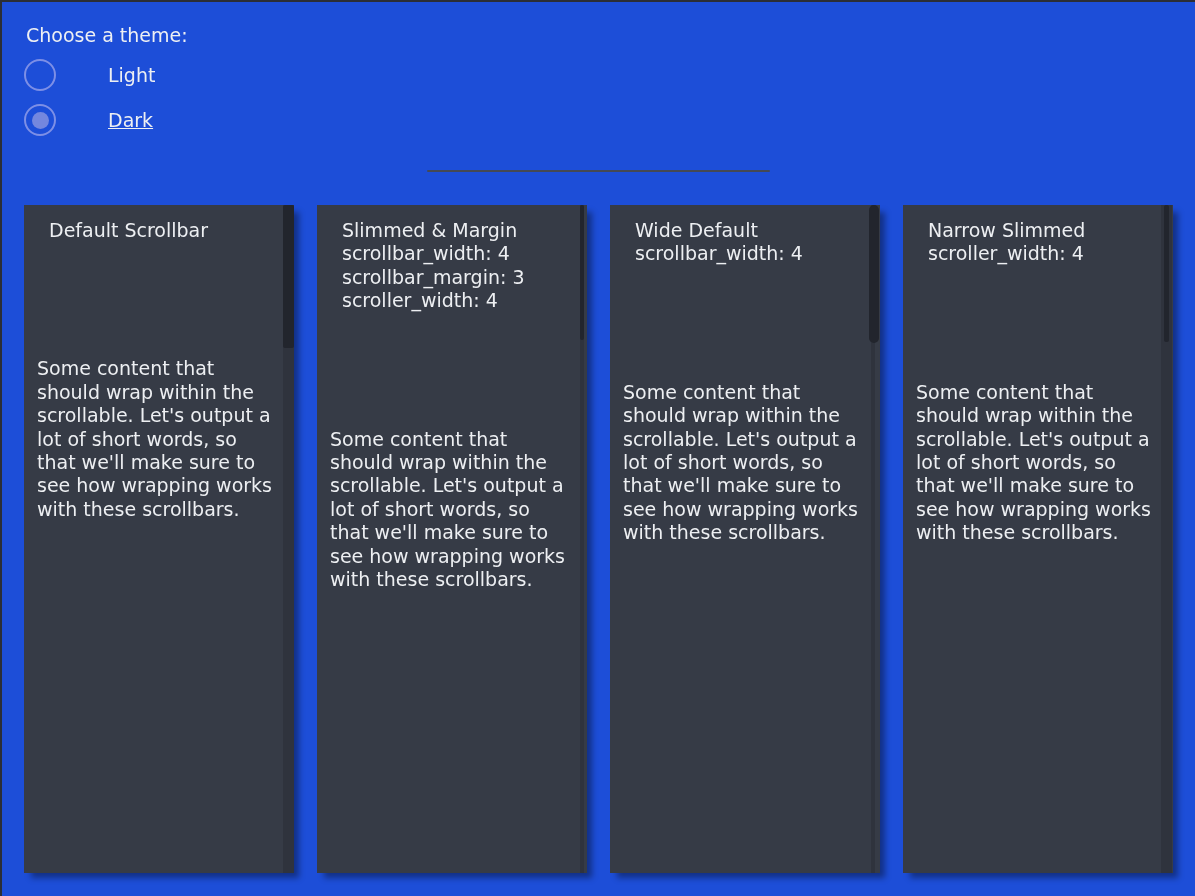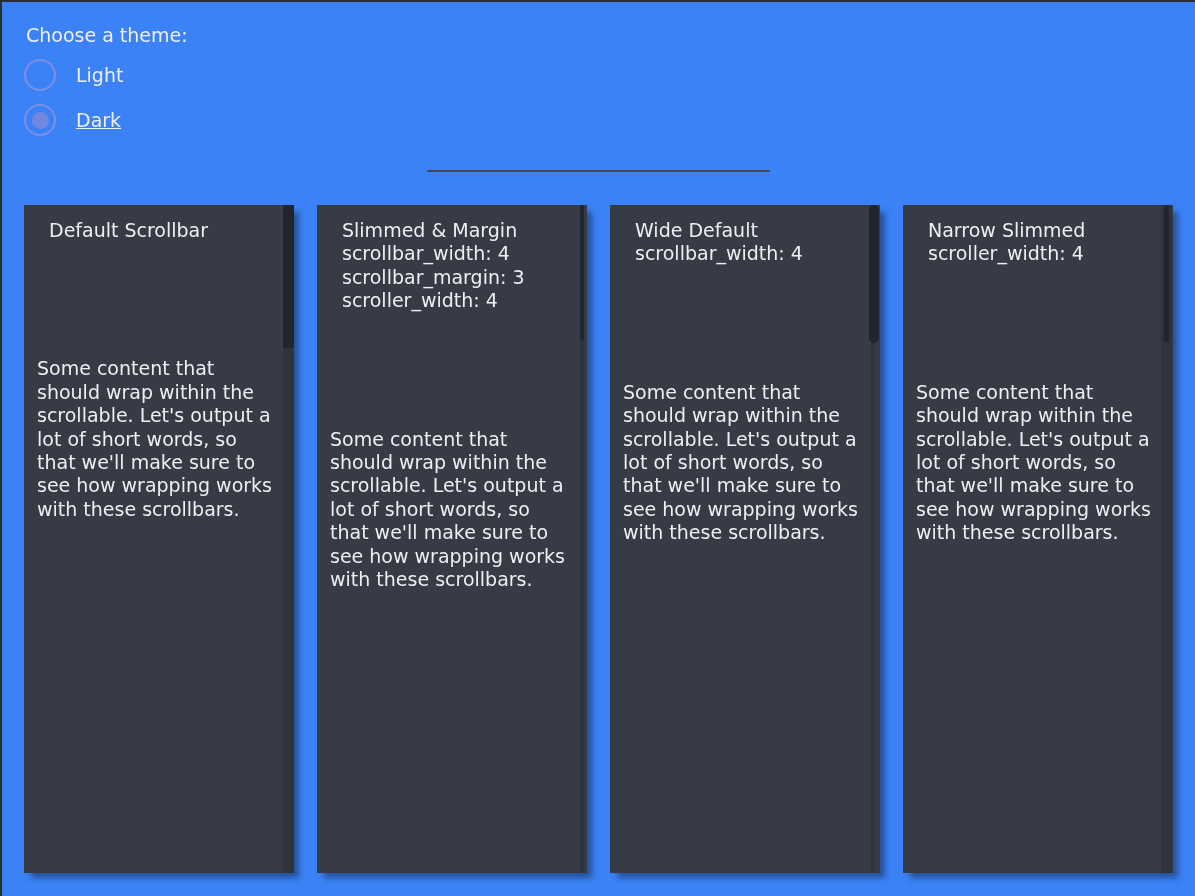--- a/index.html
+++ b/index.html
@@ -1,19 +1,19 @@
 <!DOCTYPE html>
 <html><head>
 <meta charset="utf-8">
 <style>
   html,body{margin:0;padding:0;background:#23262d;}
   .app{
     position:relative;
     width:1195px;height:896px;
-    background:#3b82f6;
+    background:#1d4ed8;
     overflow:hidden;
     box-shadow:inset 2px 2px 0 0 #2b2e36;
     font-family:"DejaVu Sans","Liberation Sans",sans-serif;
     color:#edeff2;
     font-size:19px;
   }
   .theme-label{
     position:absolute;left:26px;top:24px;
     font-size:19px;color:#eef0f3;
   }
@@ -30,21 +30,21 @@
     box-sizing:border-box;
     display:flex;align-items:center;justify-content:center;
     flex:0 0 auto;
   }
   .radio-dot{
     width:17px;height:17px;border-radius:50%;
     background:var(--accent-fill,#7487de);
     display:none;
   }
   .radio-circle.selected .radio-dot{display:block;}
-  .radio-label{font-size:19px;}
+  .radio-label{font-size:19px;margin-left:32px;}
   .divider{
     position:absolute;left:427px;top:170px;
     width:343px;height:2px;border-radius:1px;
     background:#444954;
   }
   .panels-row{
     position:absolute;left:24px;top:205px;
     display:flex;gap:23px;
   }
   .panel{

